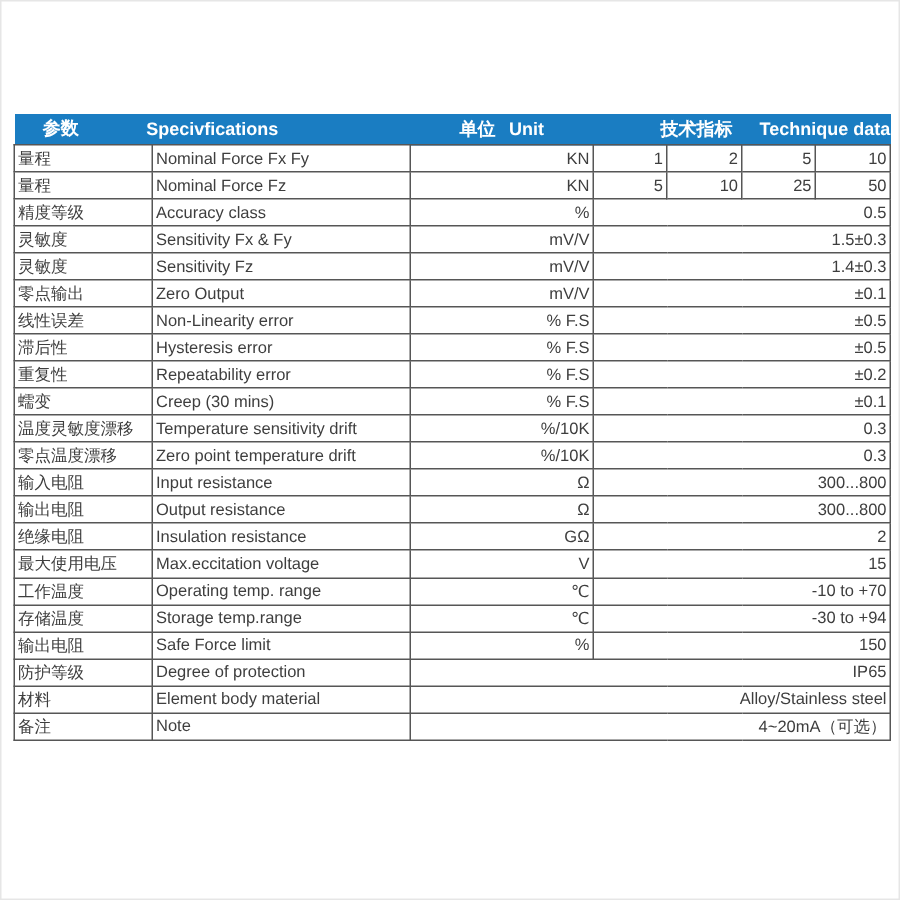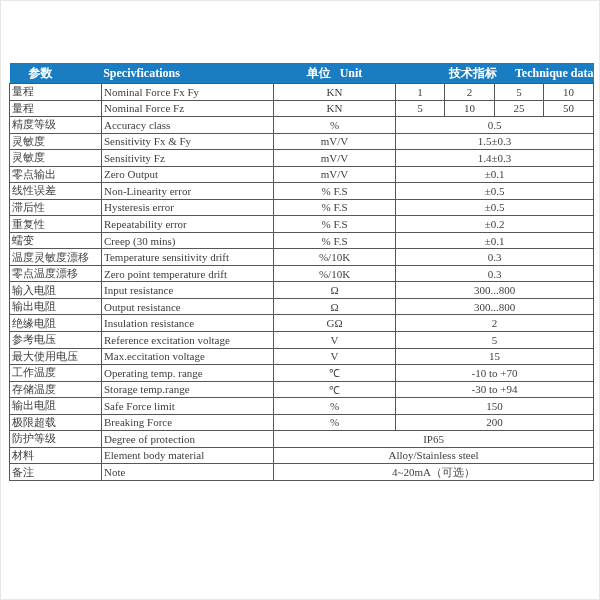--- a/index.html
+++ b/index.html
@@ -13,25 +13,24 @@
     position:relative;
     width:600px;height:600px;
     background:#ffffff;
     border:1px solid #e6e6e6;
     box-sizing:border-box;
     overflow:hidden;
     font-family:"Liberation Sans","DejaVu Sans",sans-serif;
   }
   table.spec{
     position:absolute;
-    left:8px;top:62px;
+    left:8px;top:75px;
     width:584px;height:418px;
     border-collapse:collapse;
     table-layout:fixed;
-    font-family:Liberation Serif, serif;
   }
   table.spec th{
     background:var(--hbg);
     color:var(--htext);
     font-size:12px;
     font-weight:bold;
     height:20px;
     padding:0;
     border:none;
     vertical-align:middle;
@@ -50,21 +49,21 @@
     border:1px solid var(--border);
     color:var(--text);
     font-size:11px;
     padding:0 2px;
     vertical-align:middle;
     overflow:hidden;
     white-space:nowrap;
   }
   td.td-param{text-align:left;padding-left:18px;margin-left:12px;}
   td.td-spec{text-align:left;padding-left:9px;font-size:11.5px;}
-  td.td-center{text-align:center;}
+  td.td-center{text-align:right;}
 </style>
 </head>
 <body>
 
 <div class="page">
   <table class="spec">
     <colgroup>
       <col style="width:92px">
       <col style="width:172px">
       <col style="width:122px">
@@ -178,26 +177,20 @@
           <td class="td-center">Ω</td>
           <td class="td-center" colspan="4">300...800</td>
         </tr>
         <tr>
           <td class="td-param">绝缘电阻</td>
           <td class="td-spec">Insulation resistance</td>
           <td class="td-center">GΩ</td>
           <td class="td-center" colspan="4">2</td>
         </tr>
         <tr>
-          <td class="td-param">参考电压</td>
-          <td class="td-spec">Reference excitation voltage</td>
-          <td class="td-center">V</td>
-          <td class="td-center" colspan="4">5</td>
-        </tr>
-        <tr>
           <td class="td-param">最大使用电压</td>
           <td class="td-spec">Max.eccitation voltage</td>
           <td class="td-center">V</td>
           <td class="td-center" colspan="4">15</td>
         </tr>
         <tr>
           <td class="td-param">工作温度</td>
           <td class="td-spec">Operating temp. range</td>
           <td class="td-center">℃</td>
           <td class="td-center" colspan="4">-10 to +70</td>
@@ -206,26 +199,20 @@
           <td class="td-param">存储温度</td>
           <td class="td-spec">Storage temp.range</td>
           <td class="td-center">℃</td>
           <td class="td-center" colspan="4">-30 to +94</td>
         </tr>
         <tr>
           <td class="td-param">输出电阻</td>
           <td class="td-spec">Safe Force limit</td>
           <td class="td-center">%</td>
           <td class="td-center" colspan="4">150</td>
-        </tr>
-        <tr>
-          <td class="td-param">极限超载</td>
-          <td class="td-spec">Breaking Force</td>
-          <td class="td-center">%</td>
-          <td class="td-center" colspan="4">200</td>
         </tr>
         <tr>
           <td class="td-param">防护等级</td>
           <td class="td-spec">Degree of protection</td>
           <td class="td-center" colspan="5">IP65</td>
         </tr>
         <tr>
           <td class="td-param">材料</td>
           <td class="td-spec">Element body material</td>
           <td class="td-center" colspan="5">Alloy/Stainless steel</td>

